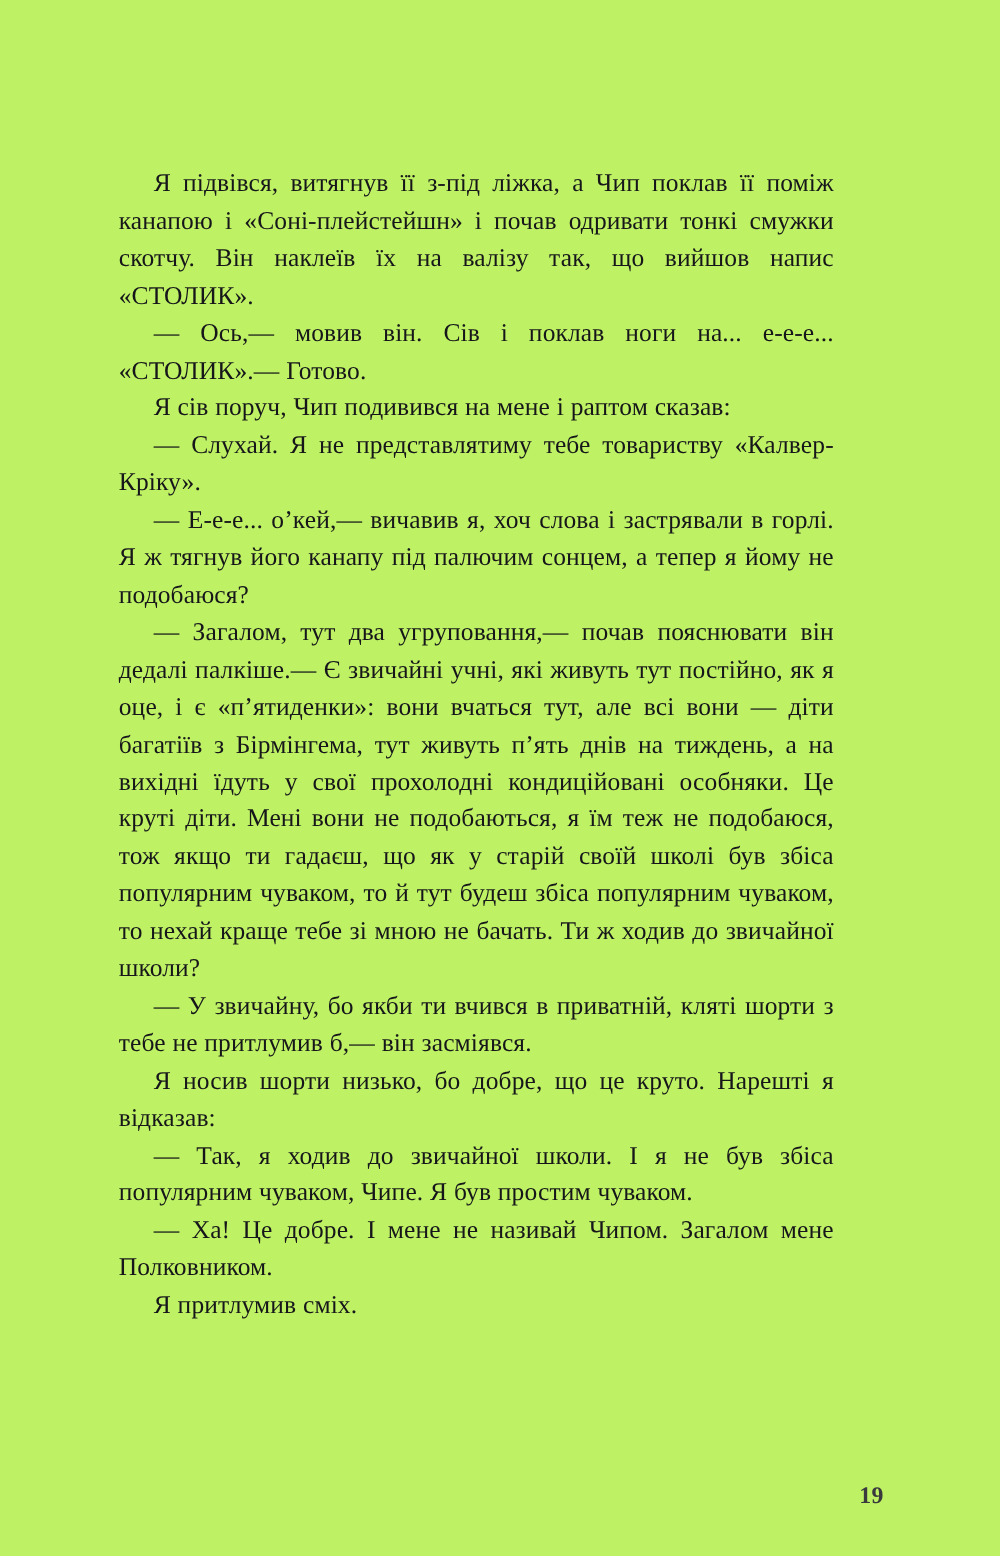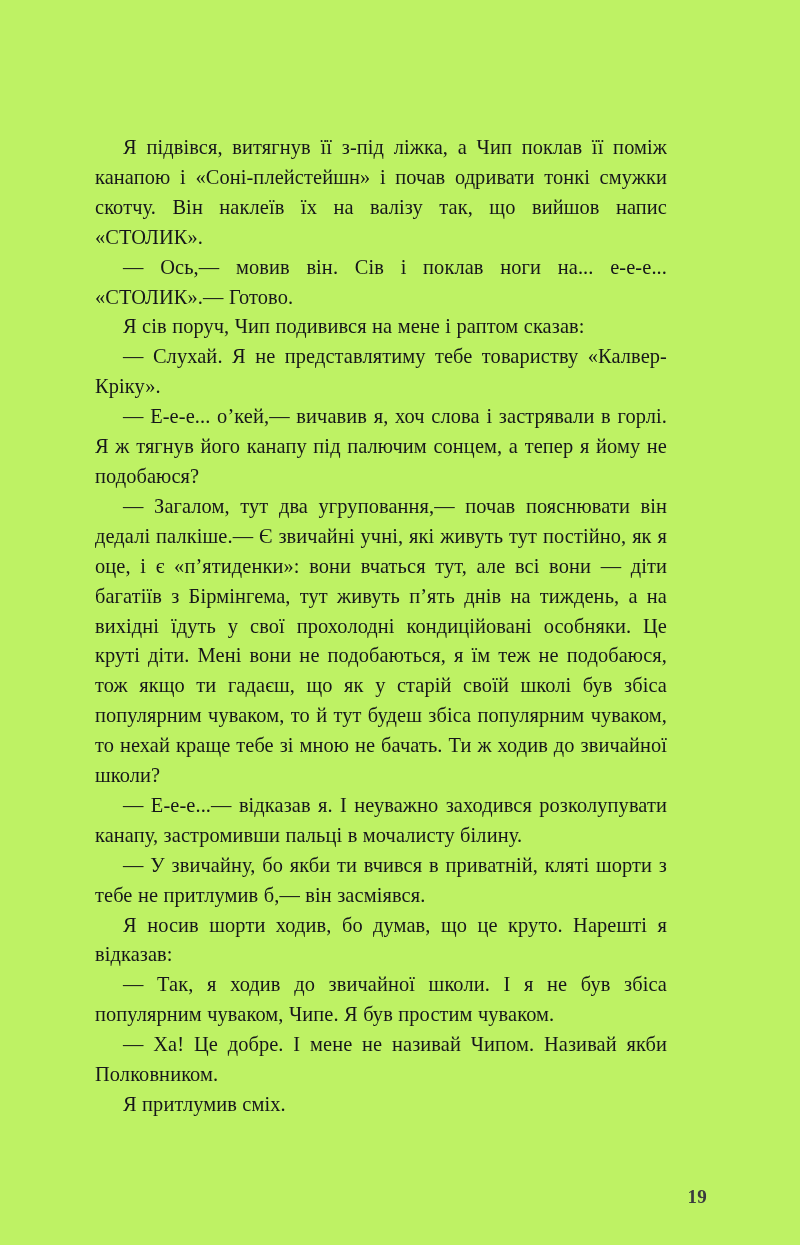--- a/index.html
+++ b/index.html
@@ -67,23 +67,22 @@
 
 <div id="page">
 
   <div id="text-block">
     <p class="para">Я підвівся, витягнув її з-під ліжка, а Чип поклав її поміж канапою і «Соні-плейстейшн» і почав одривати тонкі смужки скотчу. Він наклеїв їх на валізу так, що вийшов напис «СТОЛИК».</p>
     <p class="para dialogue">— Ось,— мовив він. Сів і поклав ноги на... е-е-е... «СТОЛИК».— Готово.</p>
     <p class="para">Я сів поруч, Чип подивився на мене і раптом сказав:</p>
     <p class="para dialogue">— Слухай. Я не представлятиму тебе товариству «Калвер-Кріку».</p>
     <p class="para dialogue">— Е-е-е... о’кей,— вичавив я, хоч слова і застрявали в горлі. Я ж тягнув його канапу під палючим сонцем, а тепер я йому не подобаюся?</p>
     <p class="para dialogue">— Загалом, тут два угруповання,— почав пояснювати він дедалі палкіше.— Є звичайні учні, які живуть тут постійно, як я оце, і є «п’ятиденки»: вони вчаться тут, але всі вони — діти багатіїв з Бірмінгема, тут живуть п’ять днів на тиждень, а на вихідні їдуть у свої прохолодні кондиційовані особняки. Це круті діти. Мені вони не подобаються, я їм теж не подобаюся, тож якщо ти гадаєш, що як у старій своїй школі був збіса популярним чуваком, то й тут будеш збіса популярним чуваком, то нехай краще тебе зі мною не бачать. Ти ж ходив до звичайної школи?</p>
-    <p class="para dialogue">— Е-е-е...— відказав я. І неуважно заходився розколупувати канапу, застромивши пальці в мочалисту білину.</p>
     <p class="para dialogue">— У звичайну, бо якби ти вчився в приватній, кляті шорти з тебе не притлумив б,— він засміявся.</p>
-    <p class="para">Я носив шорти ходив, бо думав, що це круто. Нарешті я відказав:</p>
+    <p class="para">Я носив шорти низько, бо добре, що це круто. Нарешті я відказав:</p>
     <p class="para dialogue">— Так, я ходив до звичайної школи. І я не був збіса популярним чуваком, Чипе. Я був простим чуваком.</p>
-    <p class="para dialogue">— Ха! Це добре. І мене не називай Чипом. Називай якби Полковником.</p>
+    <p class="para dialogue">— Ха! Це добре. І мене не називай Чипом. Загалом мене Полковником.</p>
     <p class="para">Я притлумив сміх.</p>
   </div>
 
   <div id="folio">19</div>
 
 </div>
 
 </body></html>

